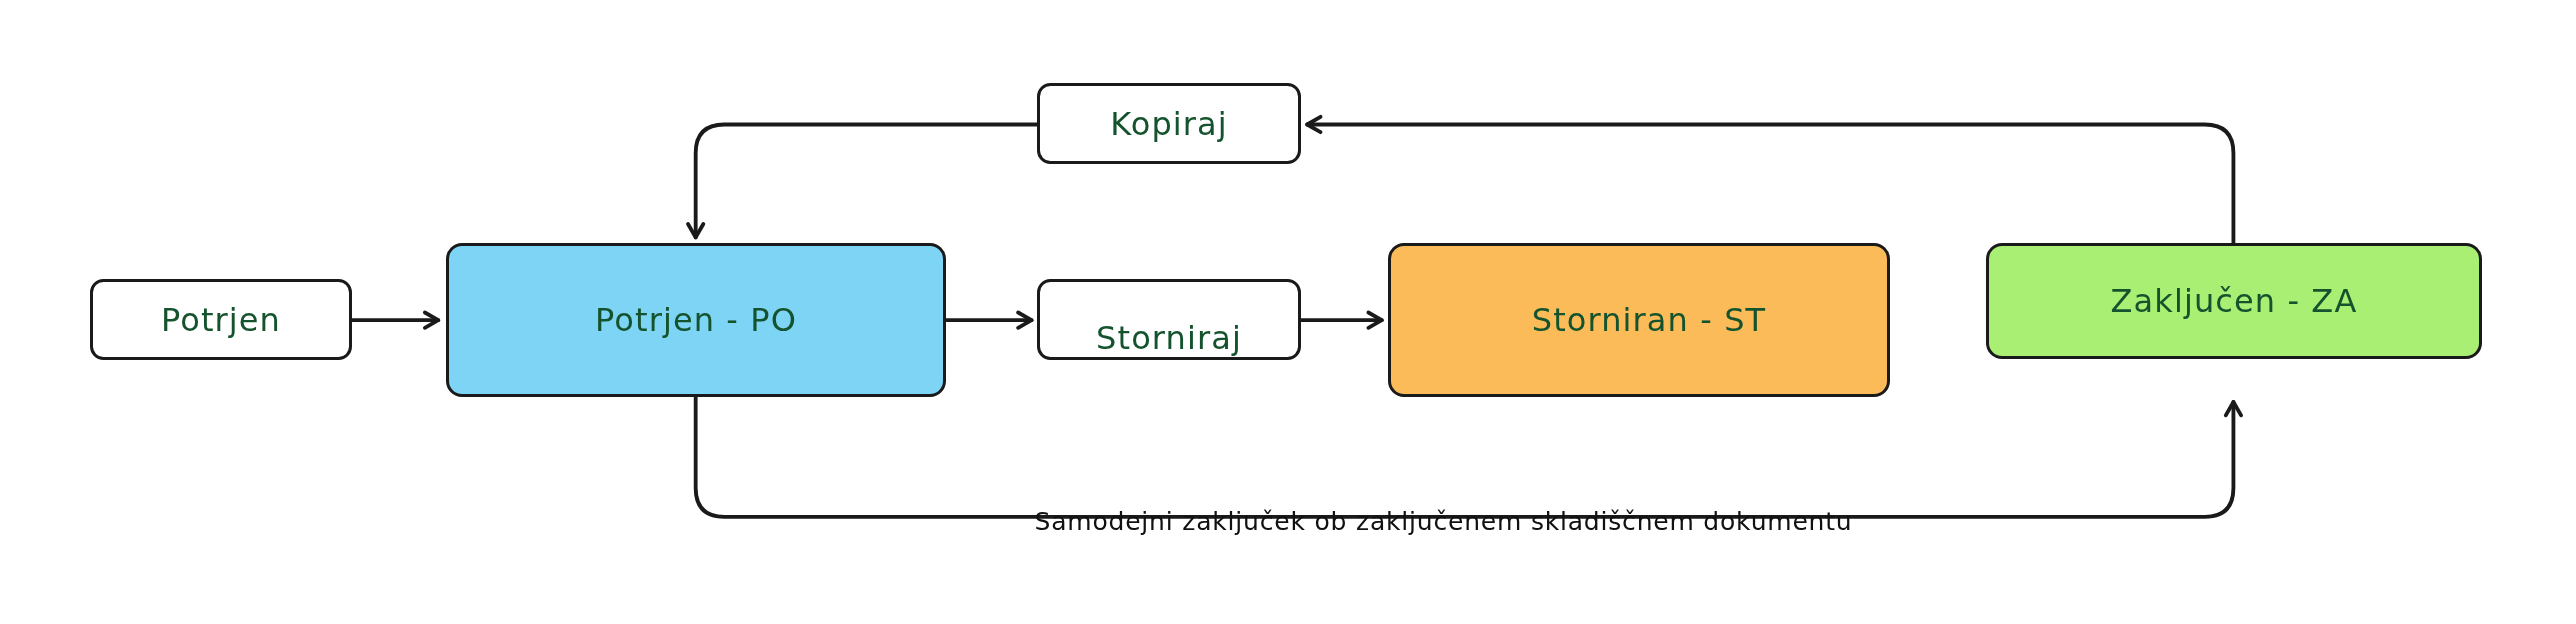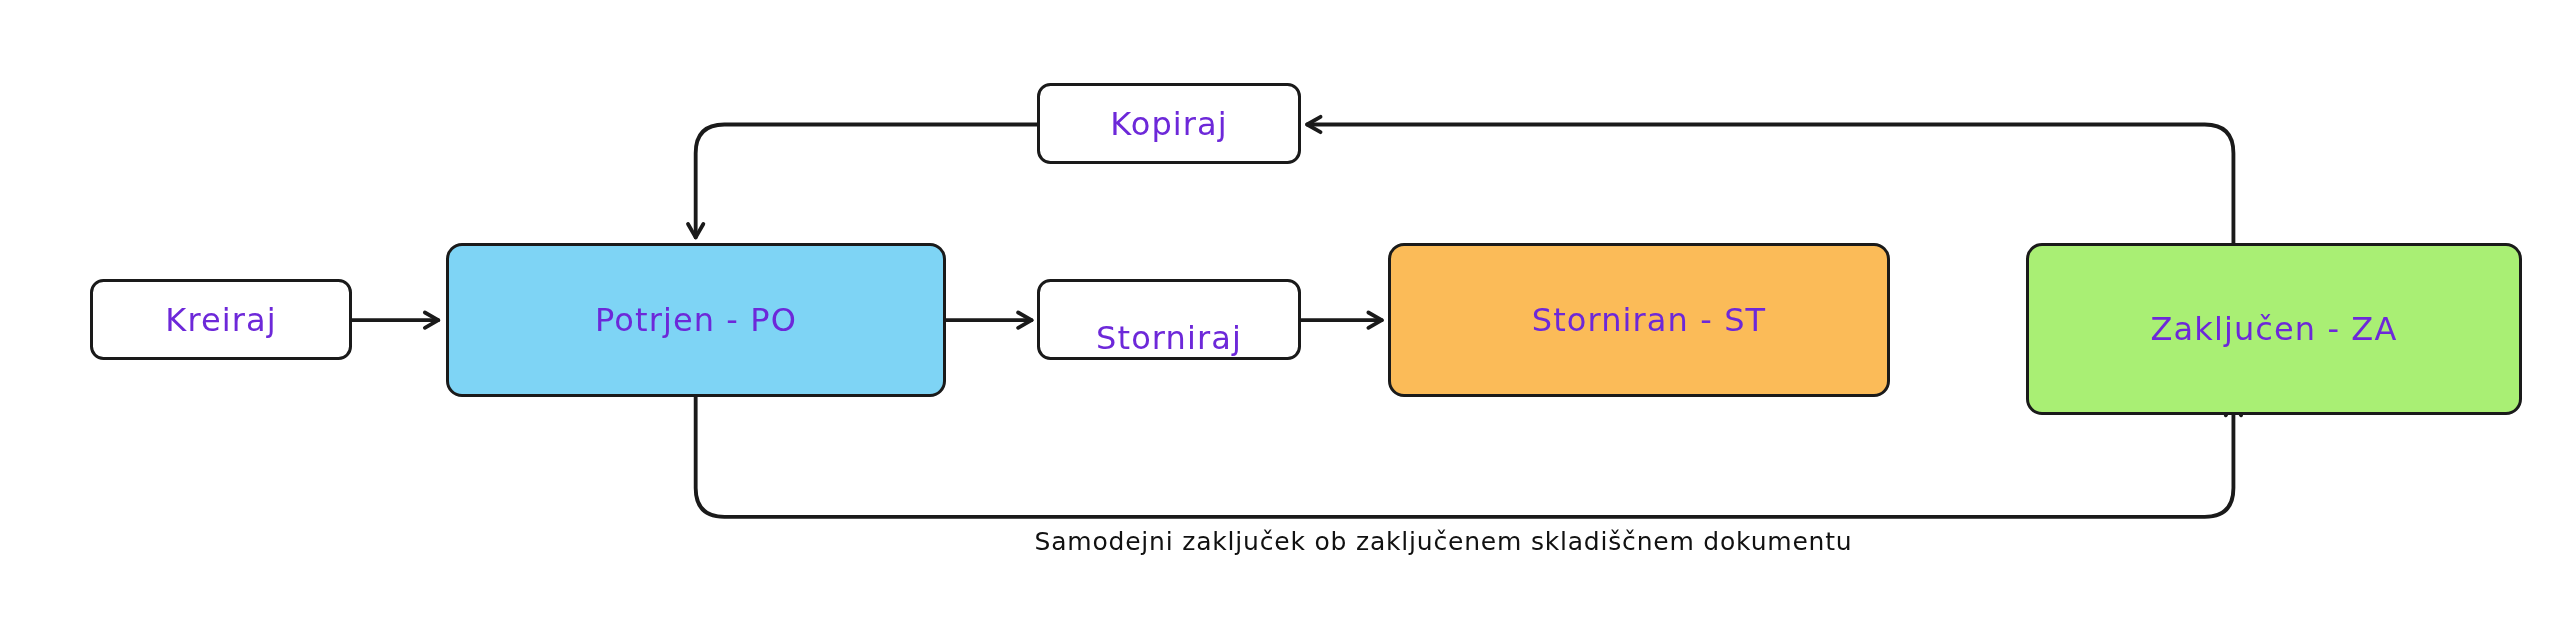--- a/index.html
+++ b/index.html
@@ -26,29 +26,29 @@
   .node {
     position: absolute;
     box-sizing: border-box;
     border: 3.8px solid #1a1a1a;
     background: #ffffff;
     display: flex;
     align-items: center;
     justify-content: center;
     font-size: 32px;
     letter-spacing: 1.1px;
-    color: #6d28d9;
+    color: #14532d;
     white-space: nowrap;
   }
   .node.state { border-radius: 16px; }
   .node.action { border-radius: 13.4px; }
   .caption {
     position: absolute;
     left: 917px;
-    top: 527px;
+    top: 507px;
     width: 1053px;
     text-align: center;
     font-size: 25px;
     letter-spacing: 0.8px;
     color: #111111;
     white-space: nowrap;
   }
 </style>
 </head>
 <body>
@@ -69,39 +69,39 @@
     <path d="M 1360 334.5 H 1444" fill="none" stroke="#1a1a1a" stroke-width="4" stroke-linecap="round" marker-end="url(#arrow)"></path>
 
     <path d="M 2334 254 V 160 Q 2334 130 2304 130 H 1366" fill="none" stroke="#1a1a1a" stroke-width="4" stroke-linecap="round" marker-end="url(#arrow)"></path>
 
     <path d="M 1084 130 H 757 Q 727 130 727 160 V 248" fill="none" stroke="#1a1a1a" stroke-width="4" stroke-linecap="round" marker-end="url(#arrow)"></path>
 
     <path d="M 727 414 V 510 Q 727 540 757 540 H 2304 Q 2334 540 2334 510 V 420" fill="none" stroke="#1a1a1a" stroke-width="4" stroke-linecap="round" marker-end="url(#arrow)"></path>
   </svg>
 
   <div class="node action" style="left: 90px; top: 279px; width: 262px; height: 81px; background: rgb(255, 255, 255);">
-    <span>Kreiraj</span>
+    <span>Potrjen</span>
   </div>
 
   <div class="node state" style="left: 446px; top: 243px; width: 500px; height: 154px; background: rgb(126, 212, 245);">
     <span>Potrjen - PO</span>
   </div>
 
   <div class="node action" style="left: 1037px; top: 83px; width: 264px; height: 81px; background: rgb(255, 255, 255);">
     <span>Kopiraj</span>
   </div>
 
   <div class="node action" style="left: 1037px; top: 279px; width: 264px; height: 81px; background: rgb(255, 255, 255); align-items: flex-end;">
     <span>Storniraj</span>
   </div>
 
   <div class="node state" style="left: 1388px; top: 243px; width: 502px; height: 154px; background: rgb(251, 187, 88); padding-left: 20px;">
     <span>Storniran - ST</span>
   </div>
 
-  <div class="node state" style="left: 1986px; top: 243px; width: 496px; height: 172px; background: rgb(169, 239, 116); margin-left: 40px;">
+  <div class="node state" style="left: 1986px; top: 243px; width: 496px; height: 116px; background: rgb(169, 239, 116);">
     <span>Zaključen - ZA</span>
   </div>
 
   <div class="caption">Samodejni zaključek ob zaključenem skladiščnem dokumentu</div>
 
 </div>
 
 
 </body></html>

